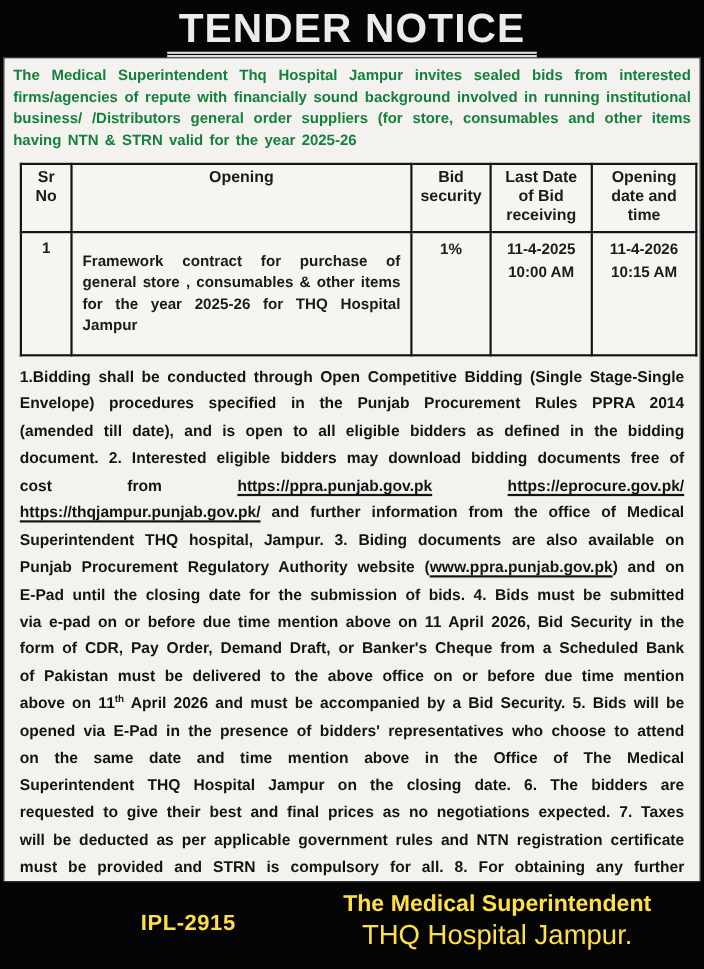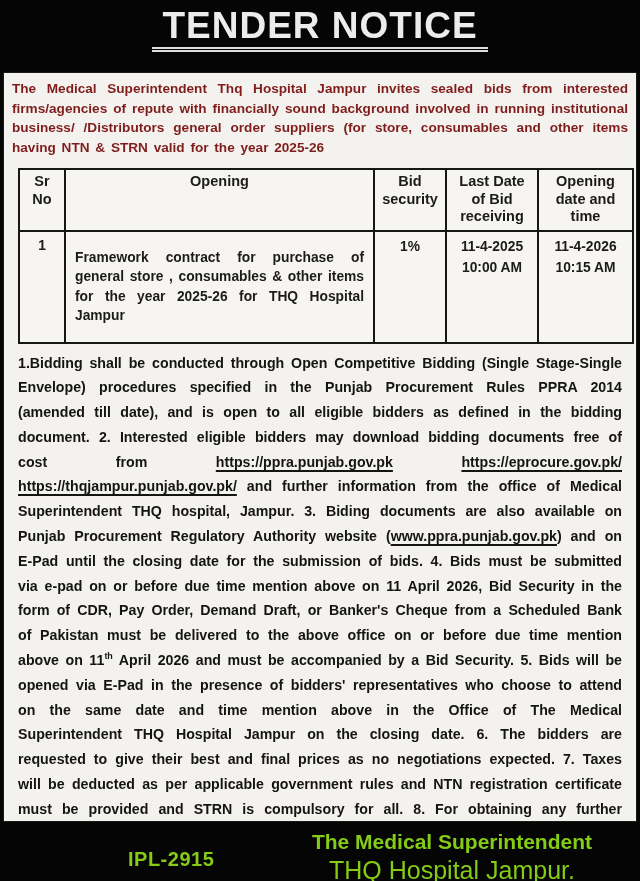--- a/index.html
+++ b/index.html
@@ -8,21 +8,21 @@
     position: relative;
     width: 640px;
     height: 881px;
     background: #050505;
     font-family: "Liberation Sans", sans-serif;
     color: #1b1b1b;
     overflow: hidden;
   }
   
   .header {
-    height: 72px;
+    height: 52px;
     background: #050505;
     display: flex;
     align-items: flex-start;
     justify-content: center;
     padding-top: 7px;
   }
   .title {
     color: #ececec;
     font-weight: 700;
     font-size: 37px;
@@ -40,21 +40,21 @@
     border: 1px solid #1a1a1a;
     padding: 6px 8px 0 8px;
     overflow: hidden;
   }
   .intro {
     font-weight: 700;
     font-size: 13.6px;
     line-height: 19.5px;
     text-align: justify;
     word-spacing: 2px;
-    color: #7f1d1d;
+    color: #15803d;
   }
   
   table.tender-table {
     border-collapse: collapse;
     table-layout: fixed;
     width: 614px;
     margin: 11px 0 0 6px;
     background: #f7f5f1;
   }
   .tender-table th, .tender-table td {
@@ -92,21 +92,21 @@
   .seg-link {
     text-decoration: underline;
     text-decoration-thickness: 1.5px;
     text-underline-offset: 3px;
   }
   sup.seg-sup { font-size: 9px; line-height: 0; }
   
   .footer {
     height: 75px;
     background: #050505;
-    color: #84cc16;
+    color: #fde047;
     display: flex;
     align-items: center;
   }
   .ipl {
     margin-left: 128px;
     font-weight: 700;
     font-size: 20px;
     letter-spacing: 0.5px;
   }
   .sign {

